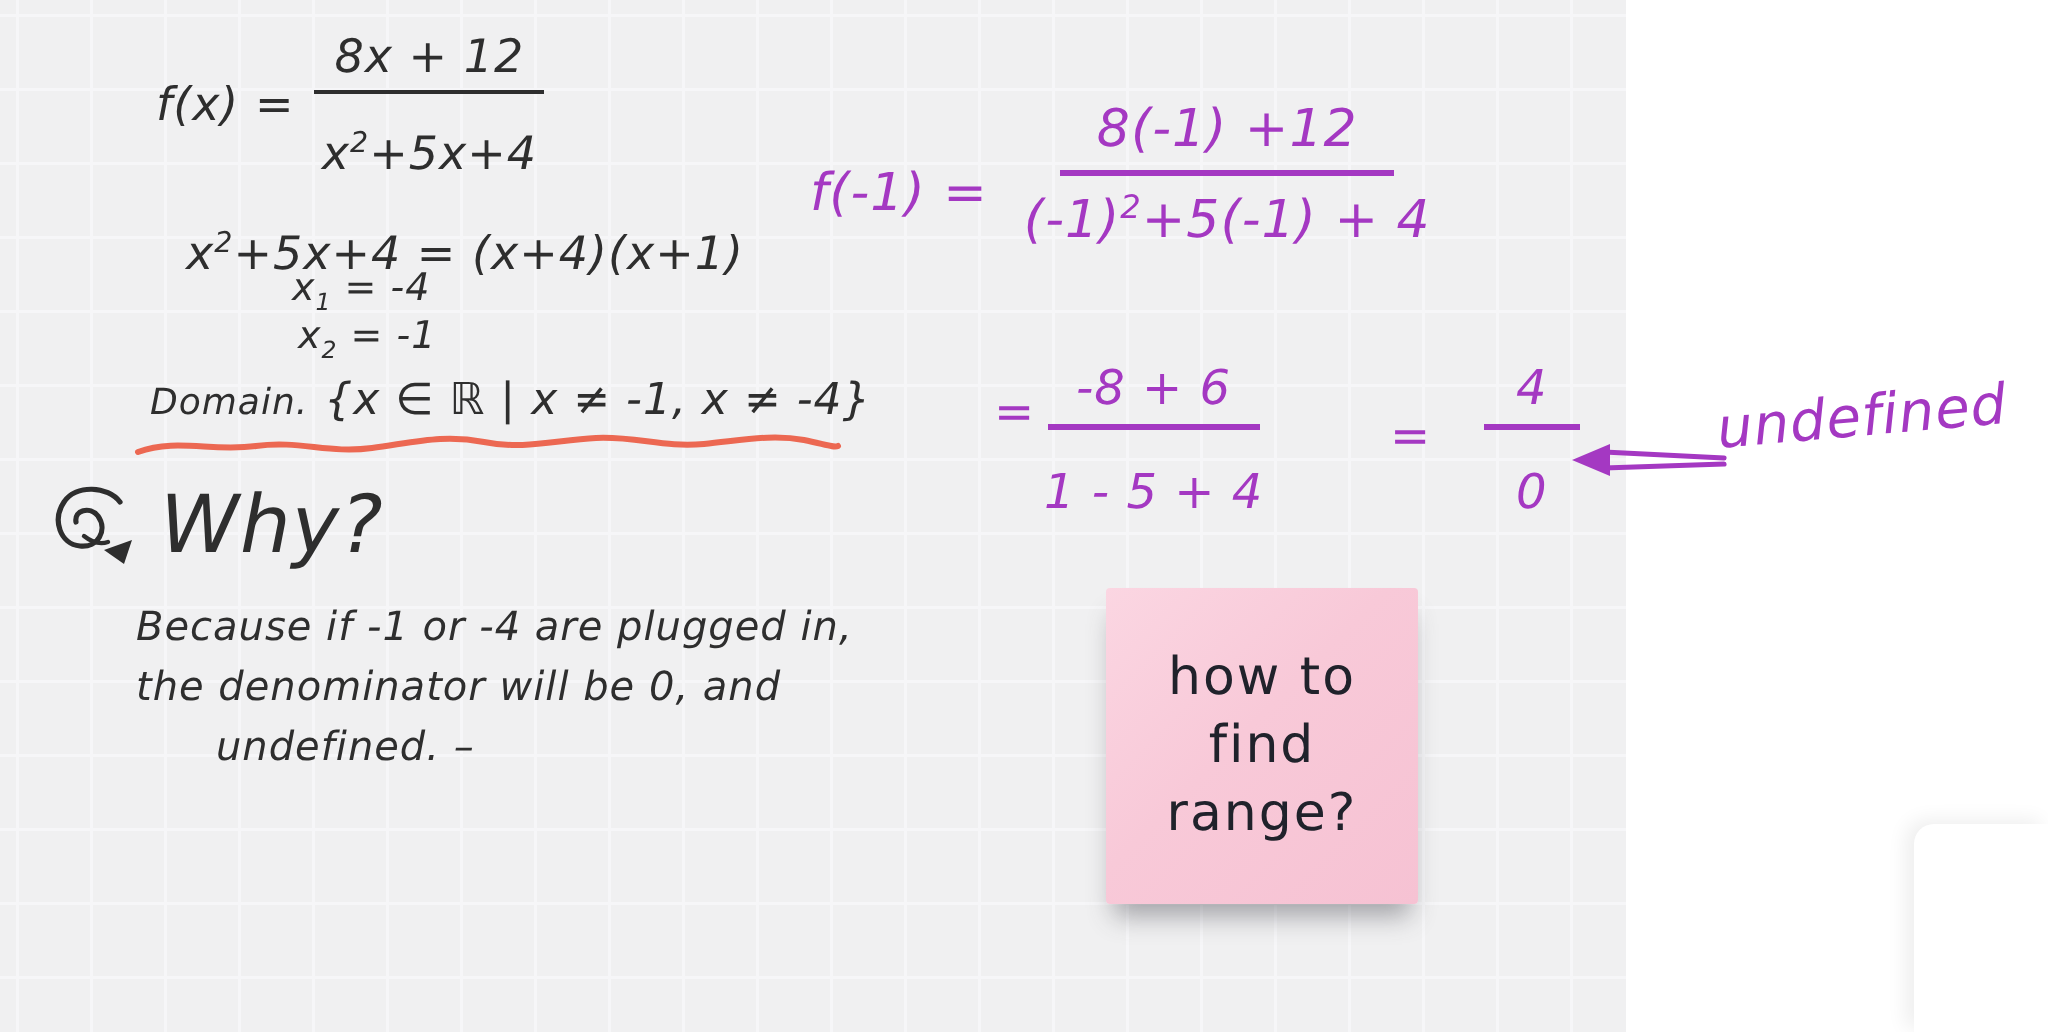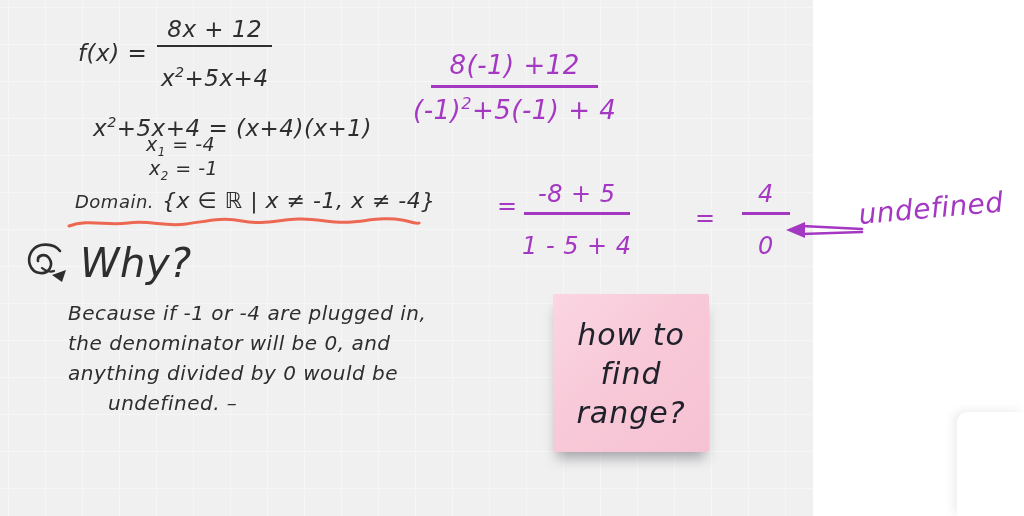--- a/index.html
+++ b/index.html
@@ -39,21 +39,21 @@
   .undef { font-size:28px; transform:rotate(-5deg); transform-origin:left bottom; }
 
   .sticky {
     position:absolute; left:553px; top:294px; width:156px; height:158px;
     background:linear-gradient(135deg, #fbd6e2 0%, #f8c9d8 45%, #f6c2d3 100%);
     border-radius:2px;
     box-shadow:0 10px 12px -4px rgba(70,70,80,0.45);
     display:flex; flex-direction:column; align-items:center; justify-content:center;
     gap:4px;
   }
-  .sticky .line { font-style:italic; font-size:30px; color:#20222b; letter-spacing:1px; }
+  .sticky .line { font-size:26px; color:#20222b; letter-spacing:1px; }
 
   .white-card {
     position:absolute; left:957px; top:412px; width:67px; height:104px;
     background:#ffffff; border-top-left-radius:10px;
     box-shadow:-4px -2px 10px rgba(0,0,0,0.07);
   }
 </style>
 </head>
 <body>
 
@@ -85,35 +85,35 @@
   <svg class="abs" style="left:24px; top:242px;" width="50" height="44" viewBox="0 0 50 44">
     <path d="M36,9 C30,1 14,0 8,9 C2,18 6,30 16,31 C25,32 30,23 25,16 C21,11 13,13 14,19" fill="none" stroke="#2e2e2e" stroke-width="2.6" stroke-linecap="round"></path>
     <path d="M18,26 C23,30 27,30 30,29" fill="none" stroke="#2e2e2e" stroke-width="2.2" stroke-linecap="round"></path>
     <path d="M28,33 L42,28 L38,40 Z" fill="#2e2e2e"></path>
   </svg>
   <div class="abs hw ink why-text" style="left:80px; top:240px;">Why?</div>
 
   <div class="abs hw ink" style="left:68px; top:298px;">
     <div class="para-line">Because if -1 or -4 are plugged in,</div>
     <div class="para-line">the denominator will be 0, and</div>
-    <div class="para-line">anything divided by 0 would be</div>
     <div class="para-line" style="padding-left:40px;">undefined. –</div>
   </div>
 
 
   <div class="abs purple-row hw purple" style="left:405px; top:50px; font-size:26px;">
+    <span style="margin-top:18px;">f(-1) =</span>
     <span class="frac thick" style="margin-left:8px;">
       <span class="num" style="padding:0 18px 5px;">8(-1) +12</span>
       <span class="den" style="padding-top:6px;"><span>(-1)</span><sup>2</sup><span>+5(-1) + 4</span></span>
     </span>
   </div>
 
   <div class="abs hw purple" style="left:497px; top:192px; font-size:24px;">=</div>
   <div class="abs frac thick hw purple" style="left:522px; top:180px; font-size:24px;">
-    <span class="num" style="padding:0 14px 4px;">-8 + 5</span>
+    <span class="num" style="padding:0 14px 4px;">-8 + 6</span>
     <span class="den">1 - 5 + 4</span>
   </div>
   <div class="abs hw purple" style="left:695px; top:204px; font-size:24px;">=</div>
   <div class="abs frac thick hw purple" style="left:742px; top:180px; font-size:24px;">
     <span class="num" style="padding:0 16px 4px;">4</span>
     <span class="den">0</span>
   </div>
 
   <svg class="abs" style="left:786px; top:220px;" width="78" height="20" viewBox="0 0 78 20">
     <path d="M16,6 L76,9" fill="none" stroke="#a438c2" stroke-width="2.6" stroke-linecap="round"></path>

